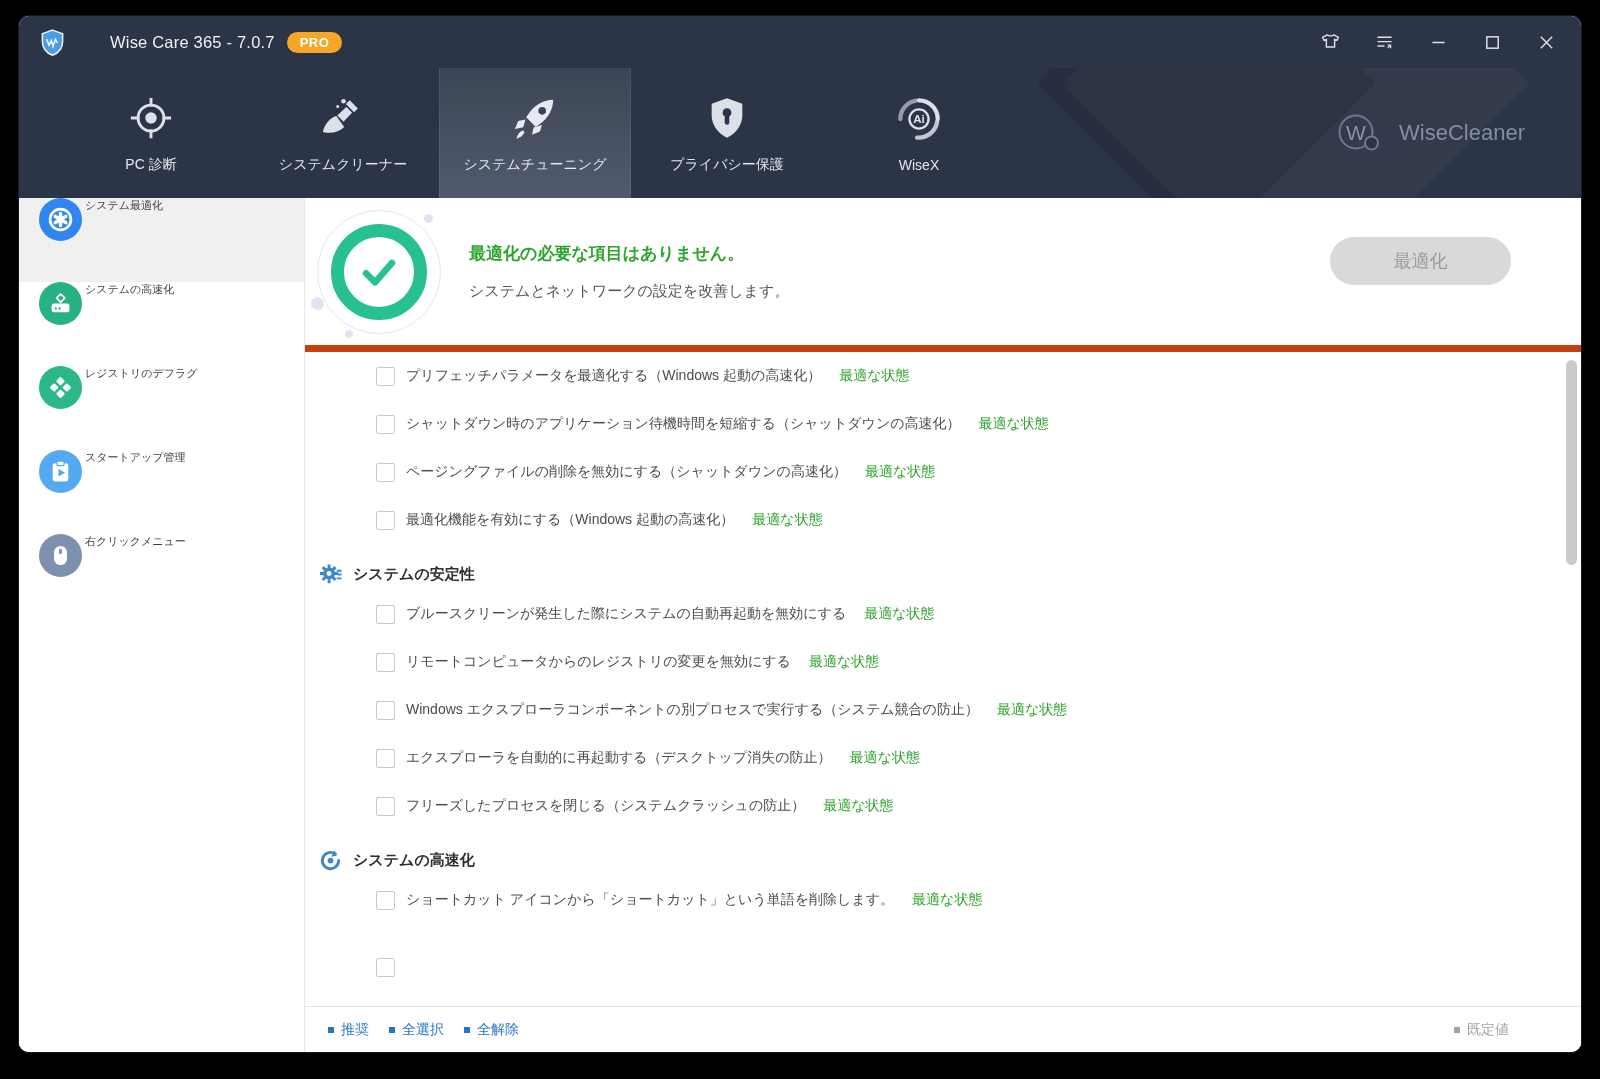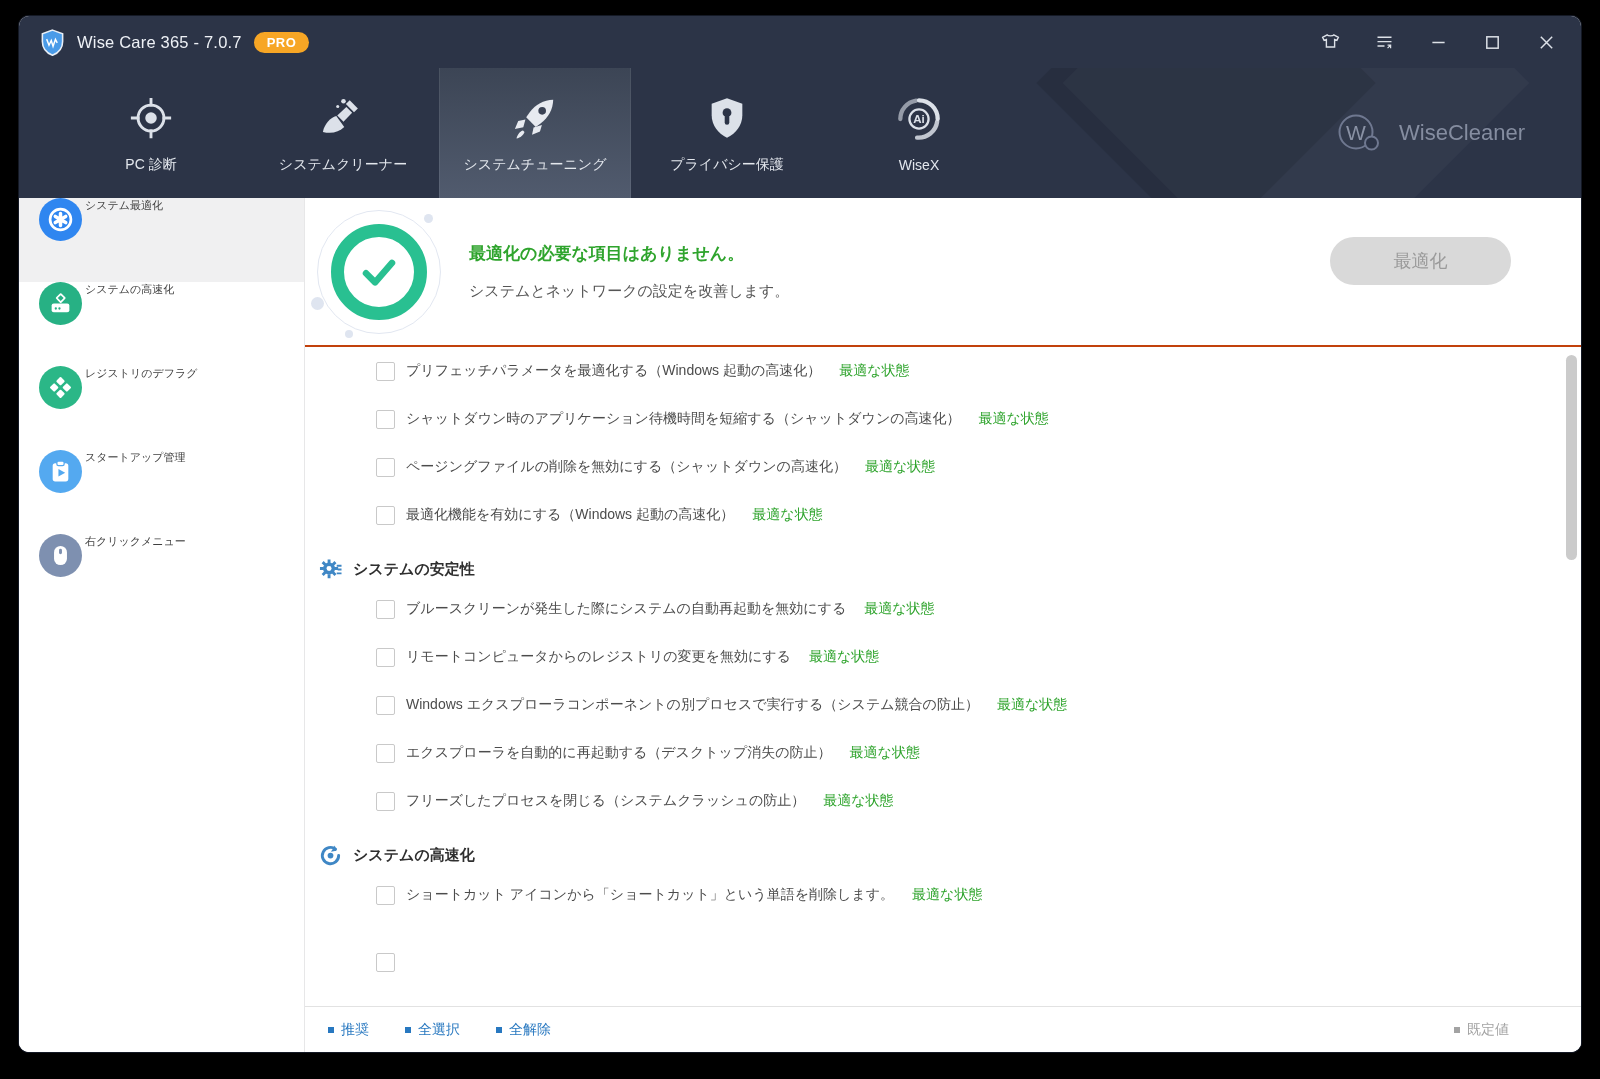--- a/index.html
+++ b/index.html
@@ -10,21 +10,21 @@
   }
   .window{
     position:absolute;left:19px;top:16px;width:1562px;height:1036px;
     border-radius:10px;background:#fff;overflow:hidden;display:flex;flex-direction:column;
     box-shadow:0 0 0 1px #141925;
   }
   
   .titlebar{height:52px;background:var(--header-bg,#2c3447);display:flex;align-items:center;
     padding:0 20px;flex:0 0 auto;position:relative;z-index:3;}
   .app-logo{width:27px;height:27px;margin-right:11px;display:flex;}
-  .app-title{color:#eef1f6;font-size:16.5px;letter-spacing:.2px;}
+  .app-title{color:#eef1f6;font-size:16.5px;letter-spacing:.2px;margin-left:33px;}
   .pro-badge{background:var(--pro-orange,#f7a625);color:#fff;font-size:13px;font-weight:bold;
     padding:3px 13px;border-radius:12px;margin-left:12px;letter-spacing:.5px;}
   .tb-spacer{flex:1;}
   .tb-btn{width:30px;height:30px;display:flex;align-items:center;justify-content:center;
     margin-left:24px;cursor:pointer;}
   .tb-btn svg{width:21px;height:21px;}
   
   .nav{height:130px;background:var(--header-bg,#2c3447);position:relative;flex:0 0 auto;
     display:flex;padding-left:36px;z-index:2;overflow:hidden;}
   .deco{position:absolute;transform:rotate(45deg);pointer-events:none;}
@@ -43,21 +43,21 @@
   .sidebar{width:285px;flex:0 0 auto;border-right:1px solid #e7e7e8;background:#fff;}
   .side-item{height:84px;display:flex;align-items:flex-start;gap:3px;padding-left:20px;
     font-size:11px;color:#404040;cursor:pointer;}
   .side-item.active{background:#f0f0f1;}
   .side-icon{width:43px;height:43px;border-radius:50%;display:flex;align-items:center;
     justify-content:center;flex:0 0 auto;}
   .side-icon svg{width:25px;height:25px;}
   
   .main{flex:1;display:flex;flex-direction:column;position:relative;min-width:0;}
   .status-header{height:147px;flex:0 0 auto;display:flex;align-items:center;
-    padding-left:26px;position:relative;border-bottom:2px solid #c2410c;}
+    padding-left:26px;position:relative;border-bottom:7px solid #c2410c;}
   .big-check{width:96px;height:96px;position:relative;margin-right:42px;flex:0 0 auto;}
   .ring{position:absolute;inset:0;border:13px solid var(--check-green,#29c091);border-radius:50%;
     display:flex;align-items:center;justify-content:center;background:#fff;z-index:1;}
   .ring svg{width:52px;height:52px;}
   .orbit{position:absolute;inset:-14px;border:1.5px solid #e2e7f1;border-radius:50%;}
   .bdot{position:absolute;background:#dfe5f0;border-radius:50%;}
   .dot1{width:13px;height:13px;left:-20px;bottom:10px;}
   .dot2{width:9px;height:9px;right:-6px;top:-10px;}
   .dot3{width:8px;height:8px;left:14px;bottom:-18px;}
   .headline{color:var(--status-green,#2fa42d);font-weight:bold;font-size:17px;margin-bottom:17px;}
@@ -72,21 +72,21 @@
   .section-h svg{width:23px;height:23px;}
   .row{height:48px;display:flex;align-items:center;padding-left:71px;font-size:14px;color:#4c4c4c;}
   .checkbox{width:17px;height:17px;border:1px solid #c9c9c9;border-radius:2px;background:#fff;
     margin-right:11px;flex:0 0 auto;cursor:pointer;}
   .row-status{color:var(--status-green,#2fa42d);margin-left:18px;}
   .partial-row{margin-top:34px;display:flex;padding-left:71px;}
   .scrollbar{position:absolute;right:4px;top:8px;width:11px;height:205px;border-radius:6px;
     background:#cbcbcb;cursor:pointer;}
   
   .footer{height:45px;flex:0 0 auto;border-top:1px solid #e2e2e2;display:flex;align-items:center;
-    padding:0 72px 0 23px;gap:36px;font-size:14px;background:#fff;}
+    padding:0 72px 0 23px;gap:20px;font-size:14px;background:#fff;}
   .flink{color:var(--link-blue,#2878c0);display:flex;align-items:center;gap:7px;cursor:pointer;}
   .flink::before{content:"";width:6px;height:6px;background:currentColor;display:inline-block;}
   .flink.default-link{margin-left:auto;color:#a3a3a3;cursor:pointer;}
 </style>
 </head>
 <body>
 
 <div class="window">
 
   <div class="titlebar">

